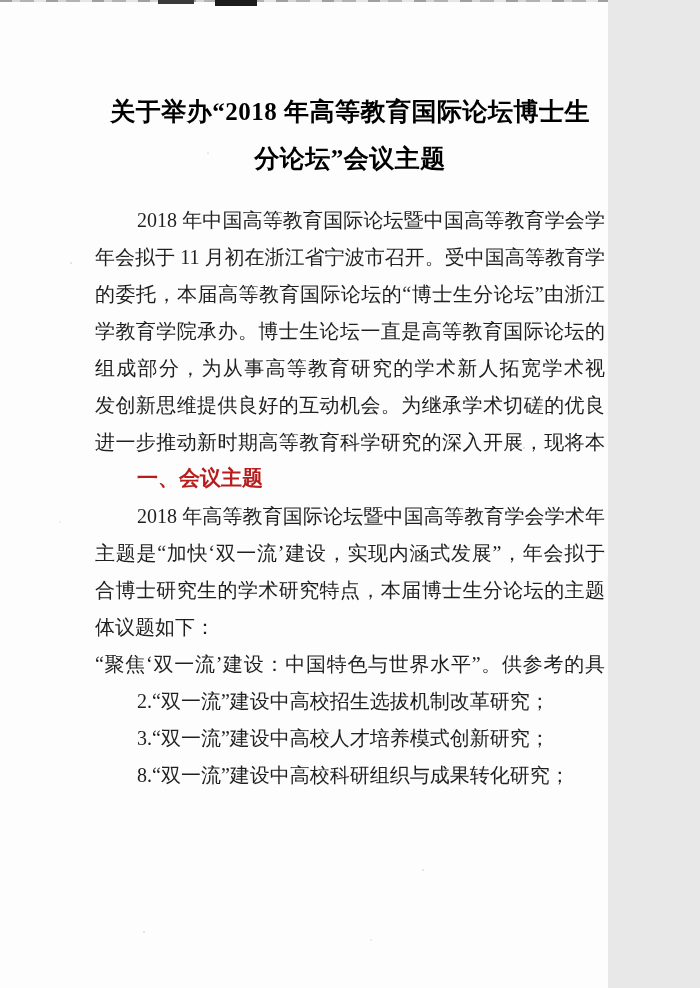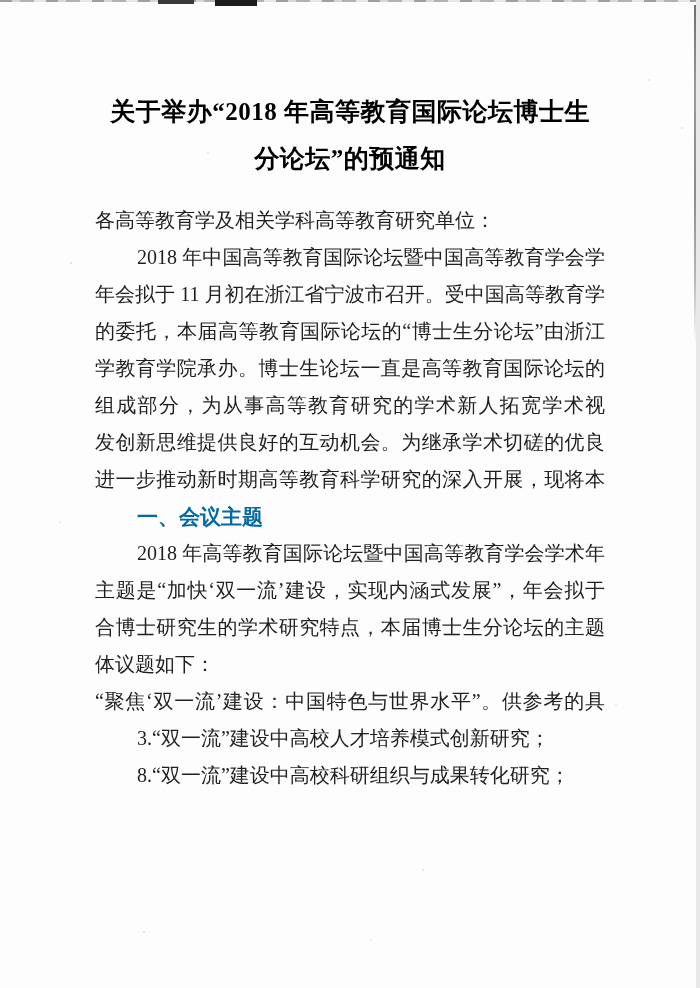--- a/index.html
+++ b/index.html
@@ -1,18 +1,18 @@
 <!DOCTYPE html>
 <html><head>
 <meta charset="utf-8">
 <style>
   html, body { margin: 0; padding: 0; background: #e8e8e8; }
   .page {
     position: relative;
-    width: 696px;
+    width: 608px;
     height: 988px;
     background: #fdfdfd;
     overflow: hidden;
     font-family: "Liberation Serif", "DejaVu Serif", serif;
     color: #1f1f1f;
   }
 
   
   .scan-top {
     position: absolute; top: 0; left: 0; width: 700px; height: 2px;
@@ -47,56 +47,56 @@
 
   
   .doc-body {
     position: absolute; top: 202px; left: 95px; width: 510px;
     font-size: 20px; line-height: 37px;
   }
   .line { height: 37px; white-space: nowrap; overflow: hidden; }
   .j { white-space: normal; text-align: justify; text-align-last: justify; }
   .indent { padding-left: 42px; }
   .heading {
-    font-family: Liberation Sans, sans-serif;
-    font-weight: 700; font-size: 21px; color: #0369a1;
+    font-family: Liberation Mono, monospace;
+    font-weight: 700; font-size: 21px; color: #b91c1c;
   }
 </style>
 </head>
 <body>
 
 <div class="page">
 
   <div class="scan-top"></div>
   <div class="scan-top-dark1"></div>
   <div class="scan-top-dark2"></div>
   <div class="scan-right"></div>
   <div class="speckles"></div>
 
   <h1 class="title">
     <span class="tline">关于举办“2018 年高等教育国际论坛博士生</span>
-    <span class="tline">分论坛”的预通知</span>
+    <span class="tline">分论坛”会议主题</span>
   </h1>
 
   <div class="doc-body">
-    <div class="line">各高等教育学及相关学科高等教育研究单位：</div>
 
     <div class="line j indent">2018 年中国高等教育国际论坛暨中国高等教育学会学术</div>
     <div class="line j">年会拟于 11 月初在浙江省宁波市召开。受中国高等教育学会</div>
     <div class="line j">的委托，本届高等教育国际论坛的“博士生分论坛”由浙江大</div>
     <div class="line j">学教育学院承办。博士生论坛一直是高等教育国际论坛的重要</div>
     <div class="line j">组成部分，为从事高等教育研究的学术新人拓宽学术视野、激</div>
     <div class="line j">发创新思维提供良好的互动机会。为继承学术切磋的优良传统，</div>
     <div class="line j">进一步推动新时期高等教育科学研究的深入开展，现将本届博</div>
 
     <div class="line heading indent">一、会议主题</div>
 
     <div class="line j indent">2018 年高等教育国际论坛暨中国高等教育学会学术年会</div>
     <div class="line j">主题是“加快‘双一流’建设，实现内涵式发展”，年会拟于</div>
     <div class="line j">合博士研究生的学术研究特点，本届博士生分论坛的主题为：</div>
     <div class="line">体议题如下：</div>
     <div class="line j">“聚焦‘双一流’建设：中国特色与世界水平”。供参考的具</div>
 
+    <div class="line indent">2.“双一流”建设中高校招生选拔机制改革研究；</div>
     <div class="line indent">3.“双一流”建设中高校人才培养模式创新研究；</div>
     <div class="line indent">8.“双一流”建设中高校科研组织与成果转化研究；</div>
   </div>
 
 </div>
 
 </body></html>

